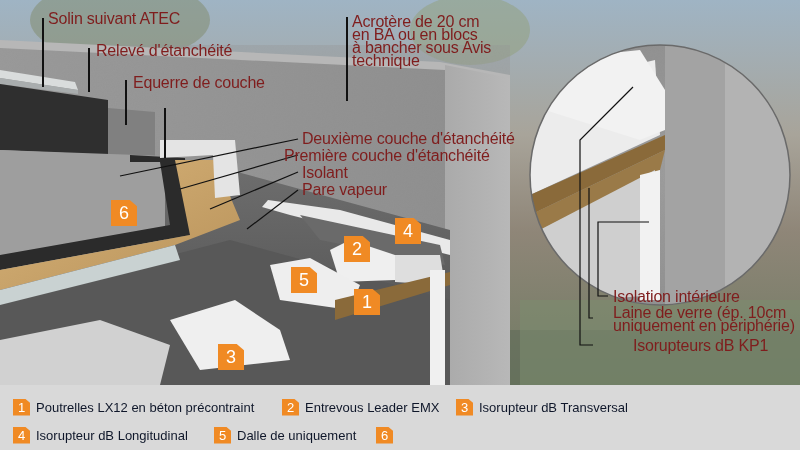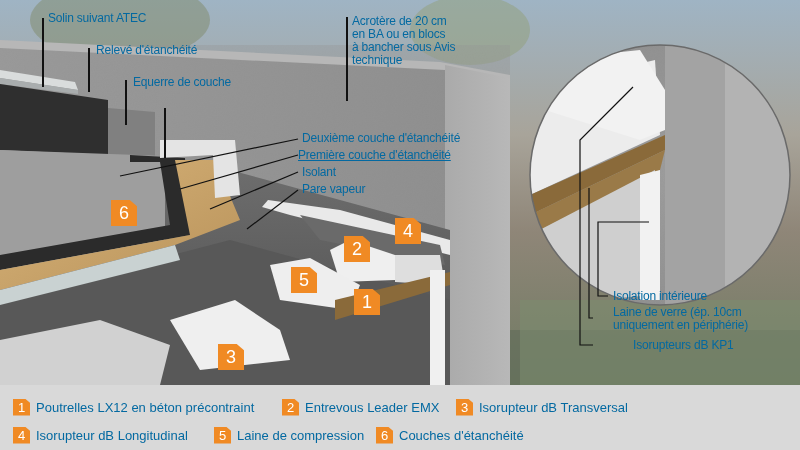--- a/index.html
+++ b/index.html
@@ -5,23 +5,23 @@
   * { margin: 0; padding: 0; box-sizing: border-box; }
   html, body { width: 800px; height: 450px; overflow: hidden; background: #d6d6d6; }
   body { font-family: "Liberation Sans", "DejaVu Sans", sans-serif; position: relative; }
 
   #scene { position: absolute; left: 0; top: 0; width: 800px; height: 385px; overflow: hidden; }
   #scene svg { position: absolute; left: 0; top: 0; }
 
   .label {
     position: absolute;
     font-family: "Liberation Sans", "DejaVu Sans", sans-serif;
-    font-size: 12px;
+    font-size: 16px;
     line-height: 13px;
-    color: #0369a1;
+    color: #7f1d1d;
     letter-spacing: -0.2px;
     white-space: pre;
   }
 
   .badge {
     position: absolute;
     width: 26px;
     height: 26px;
     background: #f08a24;
     color: #ffffff;
@@ -50,21 +50,21 @@
     color: #fff;
     font-size: 13px;
     line-height: 17px;
     text-align: center;
     clip-path: polygon(0 0, 70% 0, 100% 25%, 100% 100%, 0 100%);
     margin-right: 6px;
     flex: none;
   }
   .legend-text {
     font-size: 13px;
-    color: #0369a1;
+    color: #0f172a;
     white-space: nowrap;
     font-family: "Liberation Sans", "DejaVu Sans", sans-serif;
   }
 </style>
 </head>
 <body>
 
 <div id="scene">
   <svg width="800" height="385" viewBox="0 0 800 385">
     <defs>
@@ -183,21 +183,21 @@
   </svg>
 
   <div class="label" style="left:48px; top:12px;">Solin suivant ATEC</div>
   <div class="label" style="left:96px; top:44px;">Relevé d'étanchéité</div>
   <div class="label" style="left:133px; top:76px;">Equerre de couche</div>
   <div class="label" style="left:352px; top:15px;">Acrotère de 20 cm
 en BA ou en blocs
 à bancher sous Avis
 technique</div>
   <div class="label" style="left:302px; top:132px;text-align:center;">Deuxième couche d'étanchéité</div>
-  <div class="label" style="left:298px; top:149px;text-decoration:underline;">Première couche d'étanchéité</div>
+  <div class="label" style="left:284px; top:149px;">Première couche d'étanchéité</div>
   <div class="label" style="left:302px; top:166px;text-align:center;">Isolant</div>
   <div class="label" style="left:302px; top:183px;">Pare vapeur</div>
   <div class="label" style="left:613px; top:290px;">Isolation intérieure</div>
   <div class="label" style="left:613px; top:306px;">Laine de verre (ép. 10cm
 uniquement en périphérie)</div>
   <div class="label" style="left:613px; top:339px;margin-left:20px;">Isorupteurs dB KP1</div>
 
   <div class="badge" style="left:354px; top:289px;">1</div>
   <div class="badge" style="left:344px; top:236px;">2</div>
   <div class="badge" style="left:218px; top:344px;">3</div>
@@ -218,19 +218,18 @@
   <div class="legend-item" style="left:456px; top:13px;">
     <span class="legend-badge">3</span>
     <span class="legend-text">Isorupteur dB Transversal</span>
   </div>
   <div class="legend-item" style="left:13px; top:41px;">
     <span class="legend-badge">4</span>
     <span class="legend-text">Isorupteur dB Longitudinal</span>
   </div>
   <div class="legend-item" style="left:214px; top:41px;">
     <span class="legend-badge">5</span>
-    <span class="legend-text">Laine de compression</span>
+    <span class="legend-text">Dalle de uniquement</span>
   </div>
   <div class="legend-item" style="left:376px; top:41px;">
     <span class="legend-badge">6</span>
-    <span class="legend-text">Couches d'étanchéité</span>
   </div>
 </div>
 
 </body></html>

